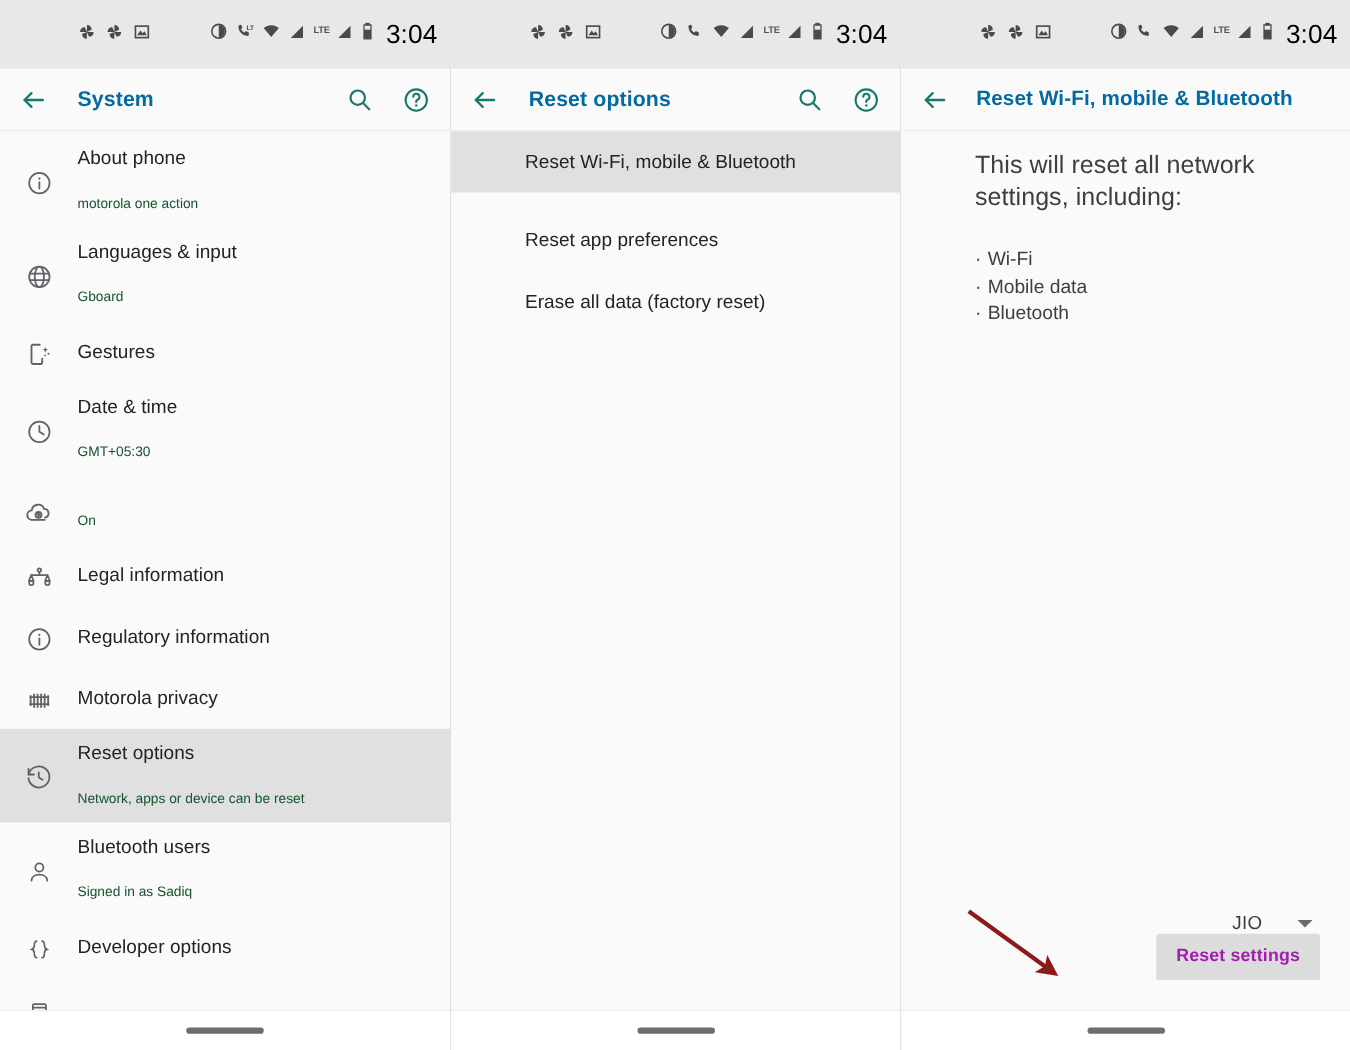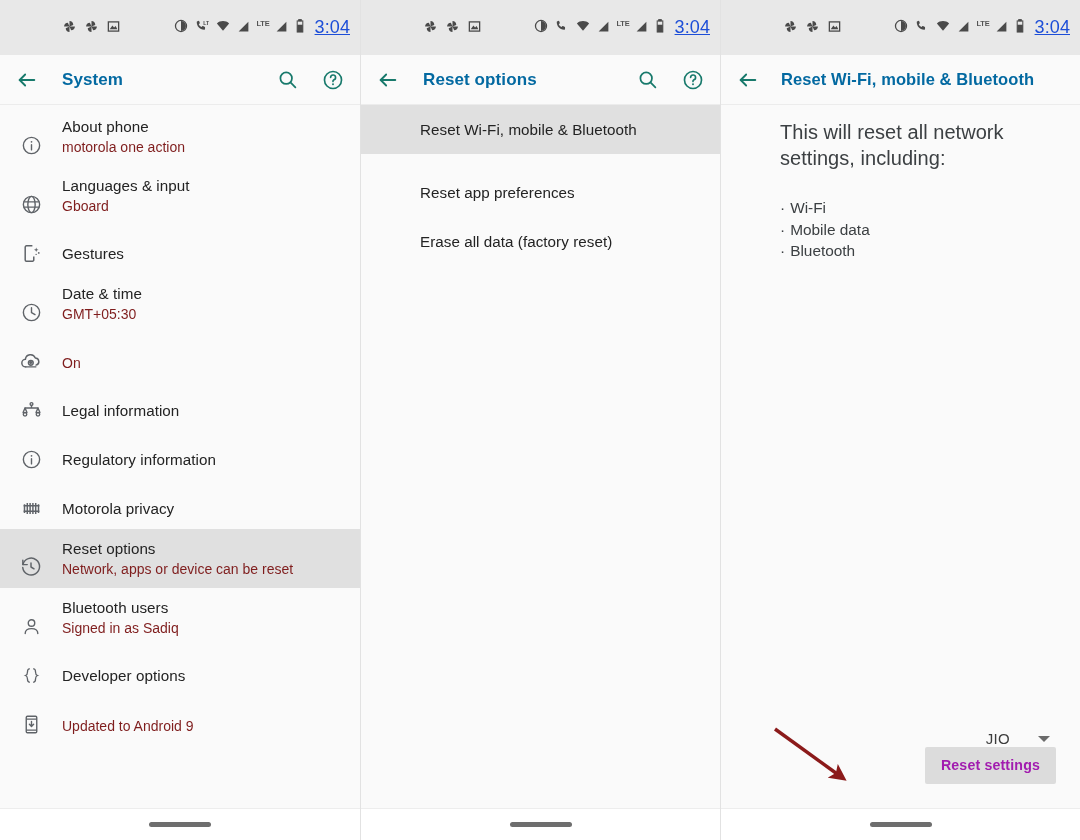--- a/index.html
+++ b/index.html
@@ -38,25 +38,24 @@
   }
   .sb-left, .sb-right {
     display: flex;
     align-items: center;
     gap: 9px;
   }
   .sb-left { margin-left: 55px; }
   .sb-right { margin-left: auto; gap: 7px; }
   .sb-icon { display: block; color: #4a4a4a; }
   .sb-time {
-    font-size: 18px;
-    color: #1d4ed8;
+    font-size: 21px;
+    color: #000000;
     margin-left: 3px;
     letter-spacing: 0.1px;
-    text-decoration: underline;
   }
   .lte-sup {
     font-size: 7.5px;
     color: #555;
     font-weight: 700;
     letter-spacing: -0.2px;
     margin-right: -2px;
     position: relative;
     top: -4px;
   }
@@ -97,45 +96,45 @@
 
   
   .settings-list {
     flex: 1 1 auto;
     overflow: hidden;
     background: #fafafa;
     padding-top: 2px;
   }
   .srow {
     display: flex;
-    align-items: flex-end;
+    align-items: center;
     padding: 10px 14px 10px 0;
     min-height: 49px;
     cursor: pointer;
   }
   .srow.selected { background: #e0e0e0; }
   .srow-icon {
     flex: 0 0 62px;
     display: flex;
     justify-content: center;
     padding-top: 3px;
     color: #5f6368;
   }
   .srow-text { flex: 1 1 auto; padding-right: 10px; }
   .srow-title {
     font-size: 15.2px;
     color: #232323;
     line-height: 20px;
     letter-spacing: 0.05px;
   }
   .srow-sub {
-    font-size: 14px;
-    color: #7f1d1d;
+    font-size: 11px;
+    color: #14532d;
     line-height: 17px;
-    margin-top: 2px;
+    margin-top: 18px;
   }
 
   
   .opt-list { flex: 1 1 auto; background: #fafafa; padding-top: 0; }
   .opt-row {
     height: 49px;
     display: flex;
     align-items: center;
     padding-left: 59px;
     cursor: pointer;

